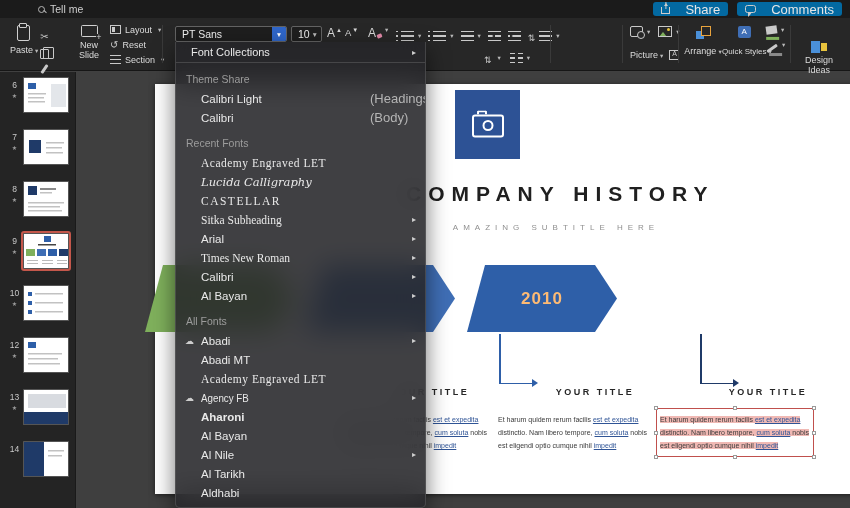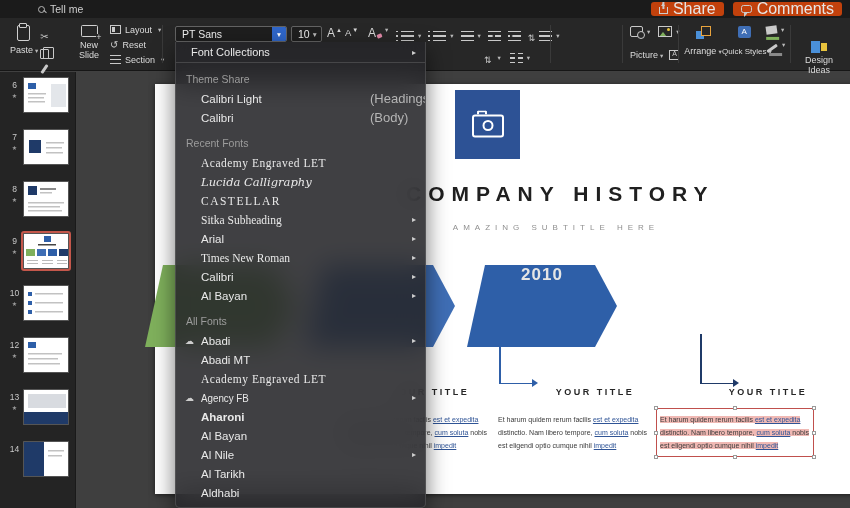--- a/index.html
+++ b/index.html
@@ -10,21 +10,21 @@
   
   .menubar{position:absolute;top:0;left:0;right:0;height:18px;background:#1b1b1b;display:flex;align-items:center;color:#d8d8d8;font-size:10.5px;padding-left:16px;z-index:30}
   .tabs{display:flex;gap:15px;align-items:center}
   .tab{position:relative;white-space:nowrap;cursor:default}
   .tab.active{color:#fff;font-weight:bold}
   .tab.active::after{content:'';position:absolute;left:0;right:0;bottom:-4px;height:2px;background:#e8e8e8;border-radius:1px}
   .tellme{display:flex;align-items:center;gap:5px;margin-left:22px;color:#cfcfcf}
   .ico-search{width:7px;height:7px;border:1.2px solid #b5b5b5;border-radius:50%;position:relative;display:inline-block}
   .ico-search::after{content:'';position:absolute;width:4px;height:1.2px;background:#b5b5b5;bottom:-1px;right:-3px;transform:rotate(45deg)}
   .menubar-right{margin-left:auto;display:flex;gap:9px;padding-right:8px}
-  .pill{display:flex;align-items:center;gap:5px;background:#c2410c;border-radius:3px;height:14px;padding:0 8px;font-size:16px;color:#e6e6e6}
+  .pill{display:flex;align-items:center;gap:15px;background:#0369a1;border-radius:3px;height:14px;padding:0 8px;font-size:13px;color:#e6e6e6}
   .ico-share{width:9px;height:7px;border:1.2px solid #ccc;border-top:none;position:relative;display:inline-block;margin-top:3px}
   .ico-share::before{content:'';position:absolute;left:50%;top:-5px;width:1.2px;height:7px;background:#ccc;transform:translateX(-50%)}
   .ico-share::after{content:'';position:absolute;left:50%;top:-6px;transform:translateX(-50%);border:2.5px solid transparent;border-bottom:3px solid #ccc}
   .ico-bubble{width:11px;height:8px;border:1.2px solid #ccc;border-radius:2.5px;position:relative;display:inline-block}
   .ico-bubble::after{content:'';position:absolute;left:2px;bottom:-4.5px;border:2.5px solid transparent;border-top:3px solid #ccc;border-left:2px solid #ccc}
 
   
   .ribbon{position:absolute;top:18px;left:0;right:0;height:53px;background:#272727;border-bottom:1px solid #161616;color:#d9d9d9;z-index:5}
   .ribbon .r{position:absolute}
   .lbl{font-size:9px;color:#dcdcdc;line-height:1.15}
@@ -112,21 +112,21 @@
 
   .canvas{position:absolute;left:77px;top:0;right:0;bottom:0;background:#3f3f3f;overflow:hidden}
   .slide{position:absolute;left:78px;top:12px;width:700px;height:410px;background:#fff;box-shadow:0 1px 5px rgba(0,0,0,.55)}
   .slide>*{position:absolute}
   .cam{left:300px;top:6px;width:65px;height:69px;background:#2d5295}
   .cam-body{position:absolute;left:50%;top:52%;transform:translate(-50%,-50%);width:32px;height:23px;border:2px solid #fff;border-radius:3px}
   .cam-lens{position:absolute;left:50%;top:50%;transform:translate(-50%,-50%);width:11px;height:11px;border:2px solid #fff;border-radius:50%}
   .cam-top{position:absolute;top:-6px;left:3px;width:10px;height:4px;border:2px solid #fff;border-bottom:none;border-radius:2px 2px 0 0}
   .s-title{left:251px;top:98px;width:300px;text-align:center;font-size:21px;font-weight:bold;letter-spacing:7px;color:#202020;white-space:nowrap}
   .s-sub{left:251px;top:139px;width:300px;text-align:center;font-size:8px;letter-spacing:5px;color:#8f8f8f;white-space:nowrap}
-  .chev{top:181px;height:82px;clip-path:polygon(18px 0,calc(100% - 22px) 0,100% 50%,calc(100% - 22px) 100%,0 100%);display:flex;justify-content:center;color:#e5e5e5;font-size:17px;font-weight:bold;letter-spacing:1px}
+  .chev{top:181px;height:67px;clip-path:polygon(18px 0,calc(100% - 22px) 0,100% 50%,calc(100% - 22px) 100%,0 100%);display:flex;align-items:center;justify-content:center;color:#fdba74;font-size:17px;font-weight:bold;letter-spacing:1px}
   .chev0{left:-10px;width:150px}
   .chev1{left:150px;width:150px}
   .chev2{left:312px;width:150px}
   .chev3{left:467px;width:150px}
   .elbow{top:250px;width:42px;height:56px}
   .e1{left:344px}.e2{left:545px}
   .ev{position:absolute;left:0;top:0;width:1.6px;height:50px}
   .eh{position:absolute;left:0;top:48.5px;width:34px;height:1.6px}
   .ea{position:absolute;left:33px;top:44.5px;width:0;height:0;border-top:4.5px solid transparent;border-bottom:4.5px solid transparent;border-left:6px solid #333}
   .ytitle{top:303px;width:100px;text-align:center;font-size:9px;font-weight:bold;letter-spacing:2.5px;color:#262626;white-space:nowrap}

